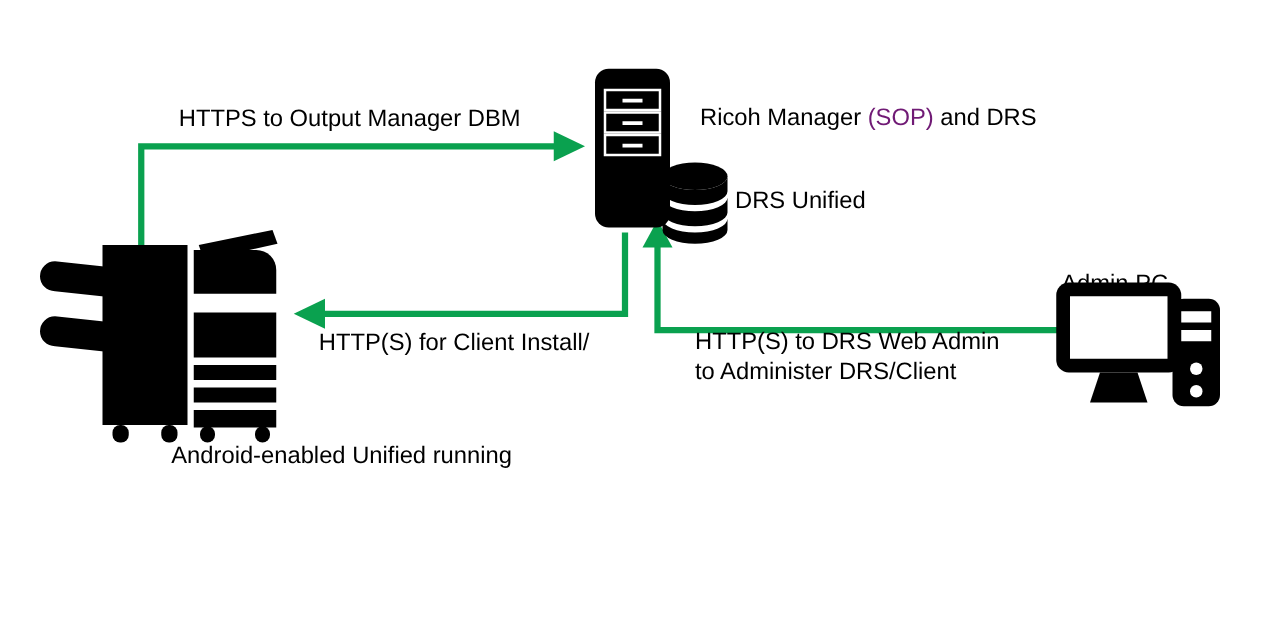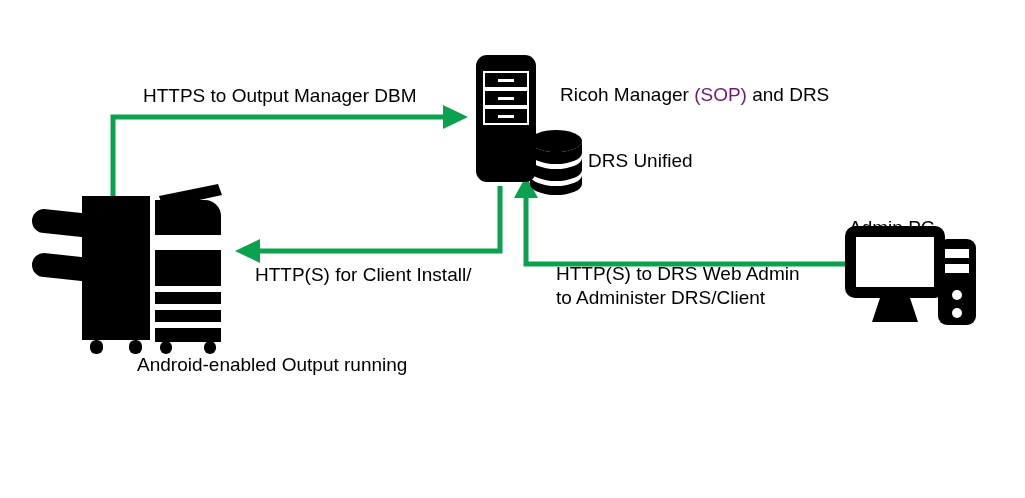--- a/index.html
+++ b/index.html
@@ -147,18 +147,18 @@
   <div class="label center" id="lbl-client-install">
     <span class="line">HTTP(S) for Client Install/</span>
   </div>
 
   <div class="label center" id="lbl-web-admin">
     <span class="line">HTTP(S) to DRS Web Admin</span>
     <span class="line">to Administer DRS/Client</span>
   </div>
 
   <div class="label center" id="lbl-device">
-    <span class="line">Android-enabled Output running</span>
+    <span class="line">Android-enabled Unified running</span>
   </div>
 
   <div class="label" id="lbl-admin-pc">Admin PC</div>
 
 </div>
 
 </body></html>

